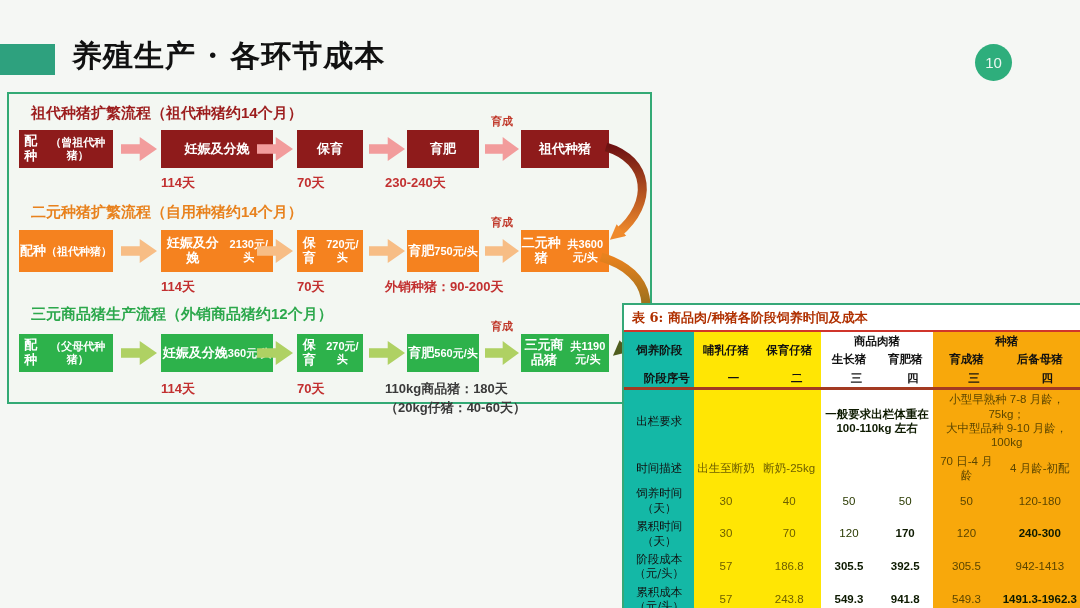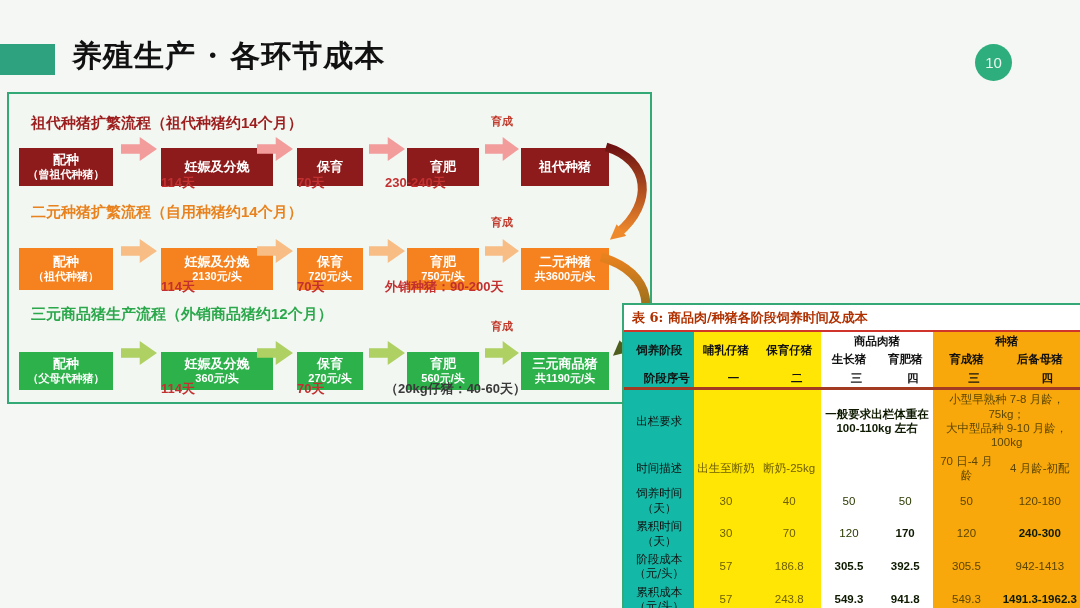--- a/index.html
+++ b/index.html
@@ -11,26 +11,26 @@
   .page-title{position:absolute;left:72px;top:36px;margin:0;font-family:"DejaVu Serif", serif;
     font-size:30px;color:#111;font-weight:bold;letter-spacing:1px;}
   .page-title .t2{font-weight:600;}
   .page-badge{position:absolute;left:975px;top:44px;width:37px;height:37px;border-radius:50%;
     background:#2eae7c;color:#eaf6f0;font-size:15px;display:flex;align-items:center;justify-content:center;}
 
   
   .flow-panel{position:absolute;left:7px;top:92px;width:641px;height:308px;
     border:2px solid #33aa75;background:#f3f7f2;z-index:1;}
   .flow-label{position:absolute;left:22px;font-size:15px;font-weight:bold;white-space:nowrap;}
-  .r1-label{top:20px;color:#9c1d1d;text-align:center;}
+  .r1-label{top:10px;color:#9c1d1d;text-align:center;}
   .r2-label{top:109px;color:#e8821e;}
   .r3-label{top:211px;color:#2ca84c;}
 
-  .fbox{position:absolute;display:flex;flex-direction:column;align-items:center;justify-content:center;
-    color:#fff;font-weight:bold;line-height:1.15;text-align:center;margin-top:18px;}
+  .fbox{position:absolute;display:flex;flex-direction:row;align-items:center;justify-content:center;
+    color:#fff;font-weight:bold;line-height:1.15;text-align:center;}
   .fbox .l1{font-size:13px;}
   .fbox .l2{font-size:11px;font-weight:bold;}
   .block-arrow{position:absolute;width:36px;height:24px;
     clip-path:polygon(0% 30%, 52% 30%, 52% 0%, 100% 50%, 52% 100%, 52% 70%, 0% 70%);}
 
   .row-line{position:absolute;left:0;width:100%;}
   .r1 .fbox{background:#8e1b1b;height:38px;}
   .r1 .block-arrow{background:#f29c9c;}
   .r2 .fbox{background:#f5821f;height:42px;}
   .r2 .block-arrow{background:#f7bd85;}
@@ -181,20 +181,21 @@
         <div class="stage-label" style="top:-15px;">育成</div>
         <div class="block-arrow a4" style="top:7px;"></div>
         <div class="fbox b5">
           <span class="l1">三元商品猪</span>
           <span class="l2">共1190元/头</span>
           </div>
       </div>
       <div class="note n2" style="top:286px;">114天</div>
       <div class="note n3" style="top:286px;">70天</div>
       <div class="note n4 dark" style="top:286px;">
+        <span class="ln">110kg商品猪：180天</span>
         <span class="ln">（20kg仔猪：40-60天）</span>
       </div>
     </div>
   </div>
 
   <svg class="connectors" viewBox="0 0 1080 608">
     <defs>
       <linearGradient id="gradA" x1="0" y1="0" x2="0" y2="1">
         <stop offset="0" stop-color="#6e1212"></stop>
           <stop offset="1" stop-color="#ef8a2c"></stop>

